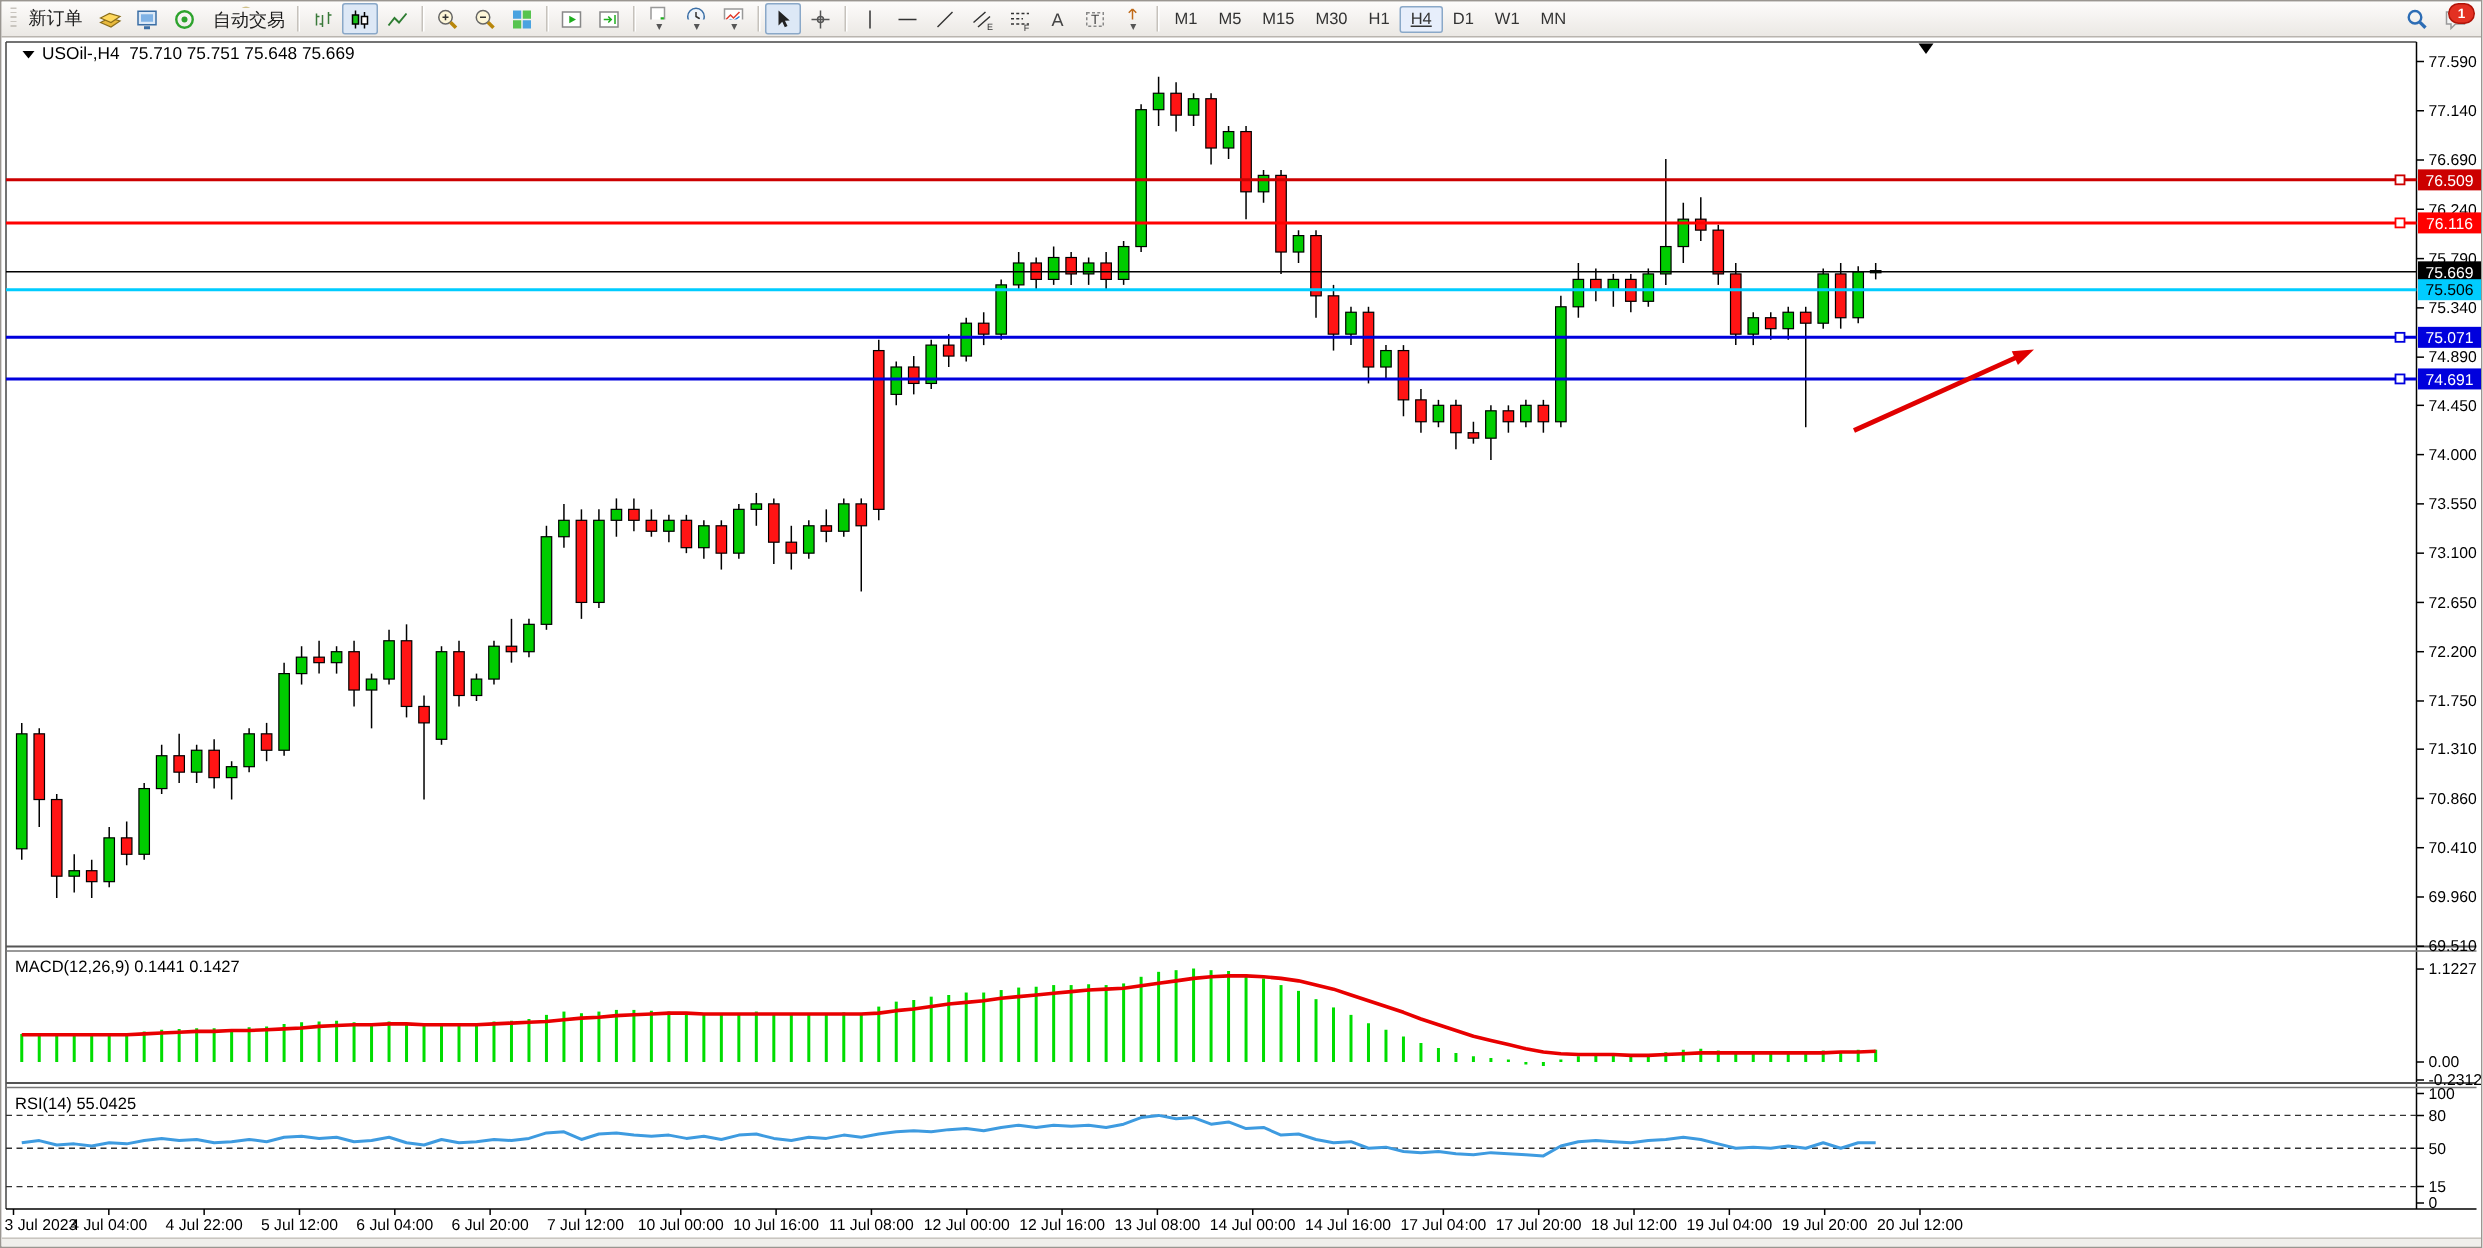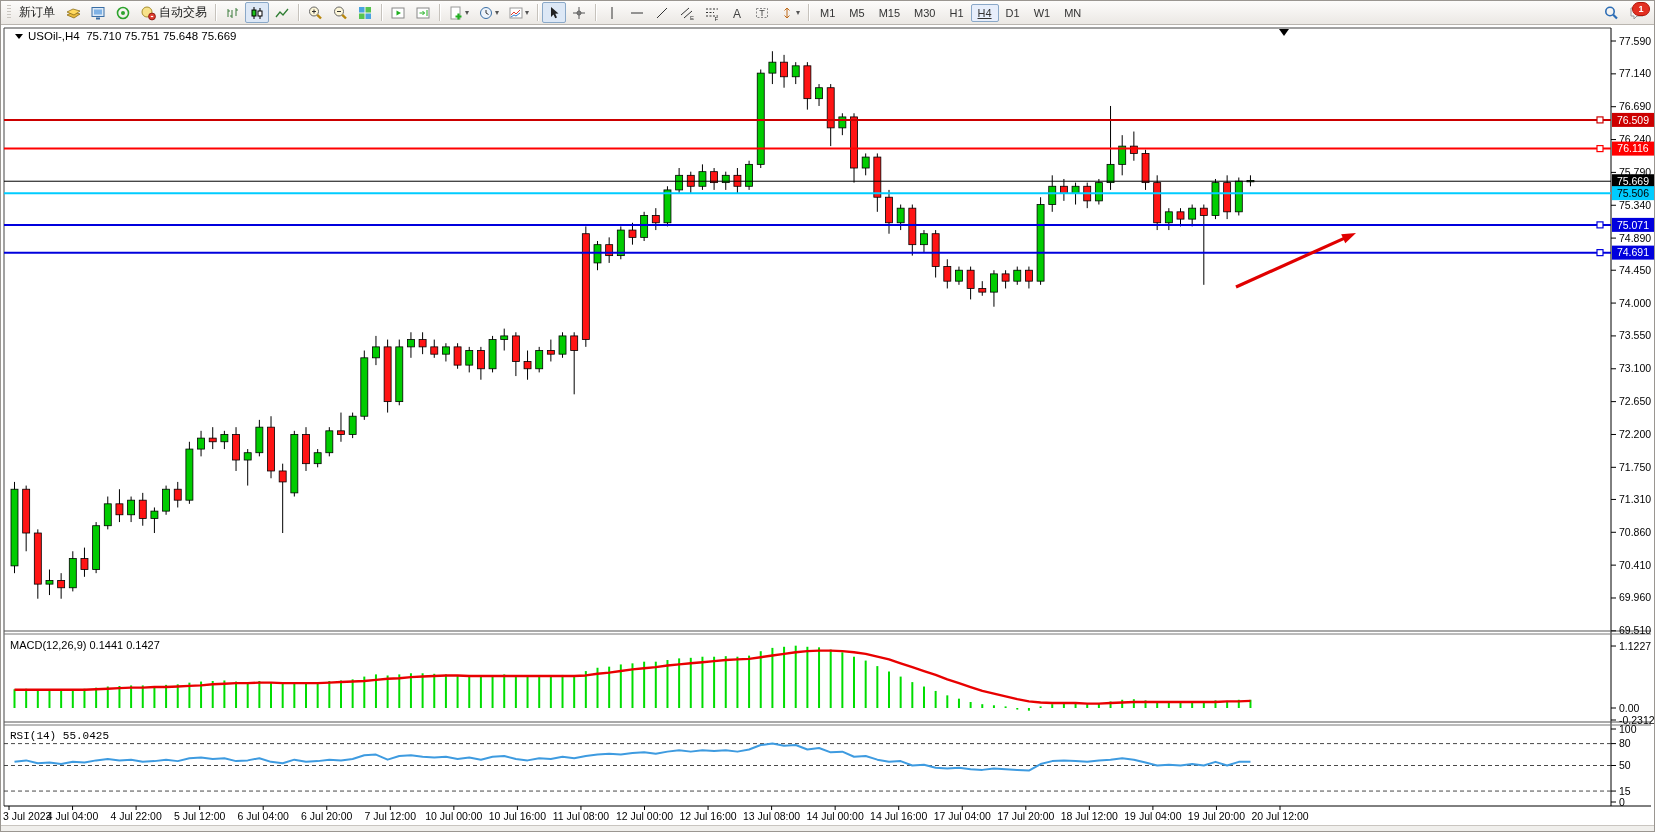--- a/index.html
+++ b/index.html
@@ -1,40 +1,40 @@
 <!DOCTYPE html>
 <html><head>
 <meta charset="utf-8">
 <style>
   html,body{margin:0;padding:0;background:#e8e6e3;font-family:"Liberation Sans",sans-serif;}
   .app{position:relative;width:1655px;height:832px;background:#f0efec;overflow:hidden;border:1px solid #9a9691;box-sizing:border-box;}
   .toolbar{position:absolute;top:0;left:0;right:0;height:23px;background:linear-gradient(#fdfcfb,#ebe8e4);
     border-bottom:1px solid #b9b5af;display:flex;align-items:center;padding:0 4px;gap:1px;z-index:30;}
   .tb-text-btn{font-size:12px;color:#1a1a1a;padding:1px 5px;white-space:nowrap;cursor:default;}
-  .tb-btn{width:22px;height:19px;display:flex;align-items:center;justify-content:center;border:1px solid transparent;border-radius:2px;}
+  .tb-btn{width:22px;height:19px;display:flex;align-items:center;justify-content:center;border:1px solid transparent;border-radius:2px;flex-direction:column;}
   .tb-btn.wide{width:auto;padding:0 3px;}
   .tb-btn.active{border:1px solid #8aa8c8;background:#dde8f6;}
   .tb-sep{width:1px;height:17px;background:#c6c2bc;margin:0 3px;box-shadow:1px 0 0 #fff;}
   .tb-grip{width:4px;height:15px;margin:0 2px;background:repeating-linear-gradient(180deg,#c9c5bf 0 1px,transparent 1px 3px);}
   .caret{font-size:8px;color:#555;margin-left:1px;}
   .tb-tf{font-size:11px;color:#333;padding:2px 6px;border:1px solid transparent;border-radius:2px;}
   .tb-tf.active{border:1px solid #8aa8c8;background:#e7eefb;text-decoration:underline;}
   .tb-spacer{flex:1;}
   .auto-label{font-size:12px;color:#1a1a1a;margin-left:2px;white-space:nowrap;}
   .notify-wrap{position:relative;width:26px;height:20px;display:flex;align-items:center;justify-content:center;}
   .badge{position:absolute;top:-1px;right:0;min-width:12px;height:12px;background:#e33022;border-radius:7px;color:#fff;
     font-size:9px;line-height:12px;text-align:center;padding:0 2px;font-weight:bold;border:1px solid #b01408;}
   .chartwin{position:absolute;top:24px;left:0;right:0;bottom:0;background:#fff;}
   .statusstrip{position:absolute;left:0;right:0;bottom:0;height:5px;background:#f0efec;border-top:1px solid #c9c5c0;z-index:25;}
   #plot{position:absolute;top:0;left:0;z-index:5;}
   .overlay-label{position:absolute;z-index:10;color:#000;white-space:pre;}
   .chart-title{top:29px;left:14px;font-size:11.5px;display:flex;align-items:center;gap:5px;}
   .tri-down{width:0;height:0;border-left:4px solid transparent;border-right:4px solid transparent;border-top:5px solid #000;display:inline-block;}
   .macd-label{top:638px;left:9px;font-size:11px;}
-  .rsi-label{top:729px;left:9px;font-size:11px;font-family:Liberation Mono, monospace;}
+  .rsi-label{top:729px;left:9px;font-size:11px;}
   svg text{font-family:"Liberation Sans",sans-serif;}
 </style>
 </head>
 <body>
 
 <div class="app">
 
   <div class="toolbar">
     <span class="tb-grip"></span>
     <span class="tb-text-btn">新订单</span>

